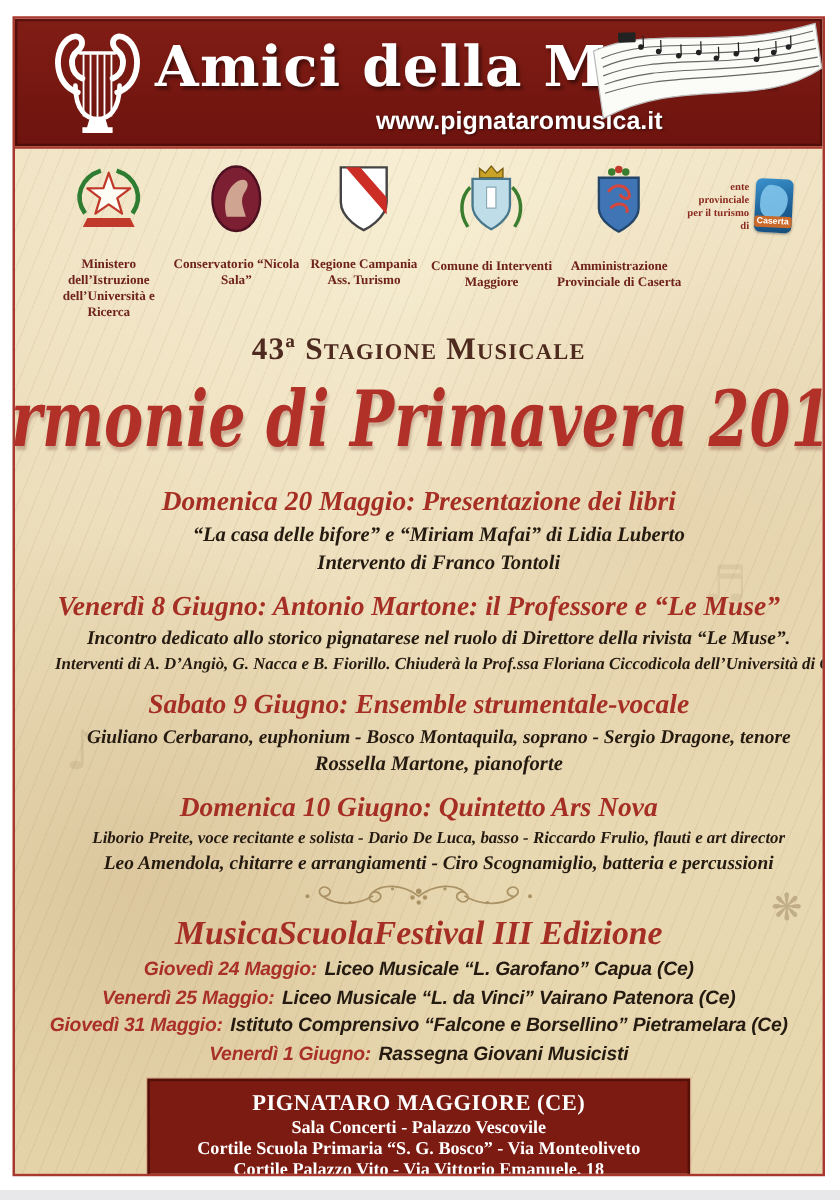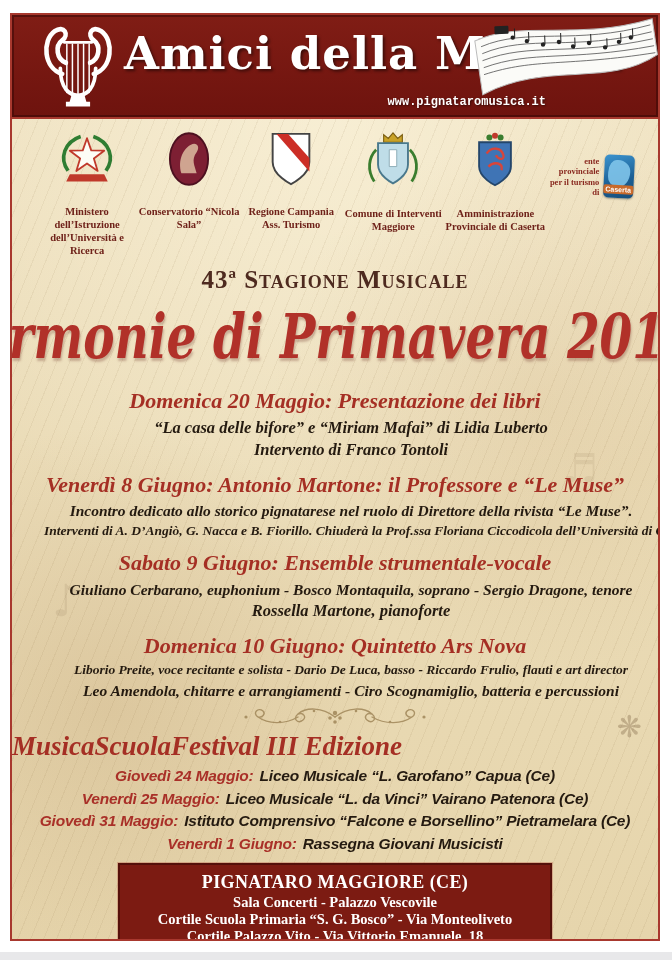--- a/index.html
+++ b/index.html
@@ -32,31 +32,31 @@
     box-shadow:inset 0 0 0 2px rgba(55,8,6,.55);
   }
   .lyre{position:absolute;left:22px;top:5px;width:88px;height:93px;}
   .band-title{
     position:absolute;left:112px;right:84px;top:16px;text-align:center;
     font-family:"DejaVu Serif",serif;font-weight:700;font-size:45px;line-height:1;
     color:#ffffff;letter-spacing:1px;text-shadow:2px 2px 3px rgba(0,0,0,.5);
     white-space:nowrap;
   }
   .band-site{
-    position:absolute;right:112px;bottom:8px;
-    font-family:Liberation Mono, monospace;font-weight:700;font-size:12px;color:#fff;
+    position:absolute;right:128px;bottom:8px;
+    font-family:Liberation Sans, sans-serif;font-weight:700;font-size:20px;color:#fff;
     text-shadow:1px 1px 2px rgba(0,0,0,.5);
   }
   .sheet{position:absolute;right:-6px;top:-3px;width:208px;height:122px;transform:rotate(-2deg);z-index:2;}
 
   
   .sponsors{display:flex;justify-content:space-between;align-items:flex-start;padding:12px 24px 0;}
   .sp{display:flex;flex-direction:column;align-items:center;gap:18px;}
   .sp .cap{font:700 10.5px/1.25 "Liberation Serif",serif;color:#6f221a;text-align:center;max-width:120px;}
-  .sp-turismo{flex-direction:row;align-items:center;gap:5px;margin-top:24px;}
+  .sp-turismo{flex-direction:row;align-items:center;gap:5px;margin-top:12px;}
   .sp-turismo .cap{font-size:8.5px;line-height:1.2;text-align:right;max-width:66px;color:#8a2a20;}
   .badge-caserta{
     width:32px;height:43px;border-radius:5px;position:relative;transform:rotate(3deg);
     background:linear-gradient(160deg,#3c94cf,#1b5e93 60%,#174e7a);
     box-shadow:0 1px 2px rgba(0,0,0,.35);
     display:flex;align-items:flex-end;justify-content:center;
   }
   .badge-caserta::before{
     content:"";position:absolute;left:4px;top:5px;width:22px;height:27px;opacity:.9;
     background:#7fc4ea;border-radius:40% 60% 55% 45%/50% 45% 60% 40%;
@@ -87,21 +87,21 @@
   .event .ln{
     font-family:"Liberation Serif",serif;font-style:italic;font-weight:700;
     font-size:16.5px;line-height:1.38;color:#241a10;white-space:nowrap;margin-left:32px;
   }
   .event .ln.mid{font-size:15.5px;}
   .event .ln.sm{font-size:13.5px;}
 
   
   .divider{display:block;margin:4px auto 0;width:250px;height:24px;opacity:.8;}
   .festival-title{
-    margin-top:2px;text-align:left;font-family:"Liberation Serif",serif;font-style:italic;
+    margin-top:2px;text-align:center;font-family:"Liberation Serif",serif;font-style:italic;
     font-weight:700;font-size:27px;line-height:1.15;color:#a52f24;
   }
   .sched{margin-top:3px;text-align:center;}
   .srow{
     font-family:Liberation Sans, sans-serif;font-style:italic;font-weight:700;
     font-size:15.5px;line-height:1.45;letter-spacing:-0.2px;white-space:nowrap;
   }
   .sd{color:#a93028;margin-right:6px;}
   .se{color:#241a10;}
 

